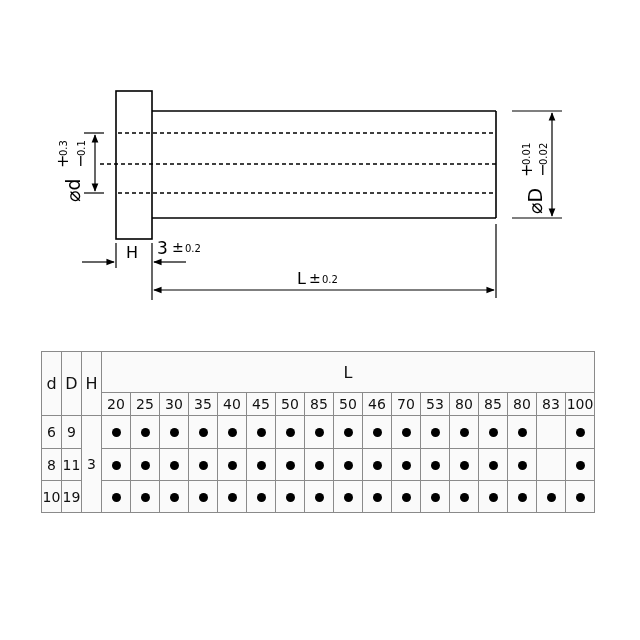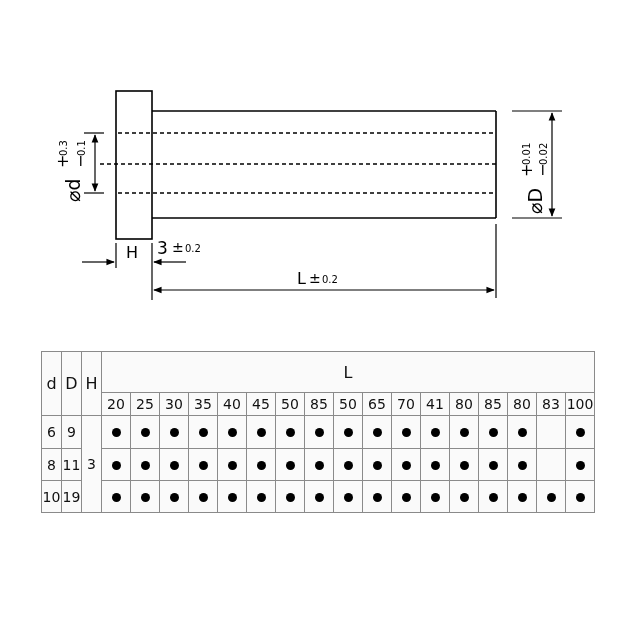--- a/index.html
+++ b/index.html
@@ -91,23 +91,23 @@
   <tr style="height:23px" id="len-row">
         <td class="lcol">20</td>
         <td class="lcol">25</td>
         <td class="lcol">30</td>
         <td class="lcol">35</td>
         <td class="lcol">40</td>
         <td class="lcol">45</td>
         <td class="lcol">50</td>
         <td class="lcol">85</td>
         <td class="lcol">50</td>
-        <td class="lcol">65</td>
+        <td class="lcol">46</td>
         <td class="lcol">70</td>
-        <td class="lcol">41</td>
+        <td class="lcol">53</td>
         <td class="lcol">80</td>
         <td class="lcol">85</td>
         <td class="lcol">80</td>
         <td class="lcol">83</td>
         <td class="lcol">100</td>
       </tr>
 <tr style="height: 33px;">
         <td>6</td>
         <td>9</td>
         <td rowspan="3">3</td>

